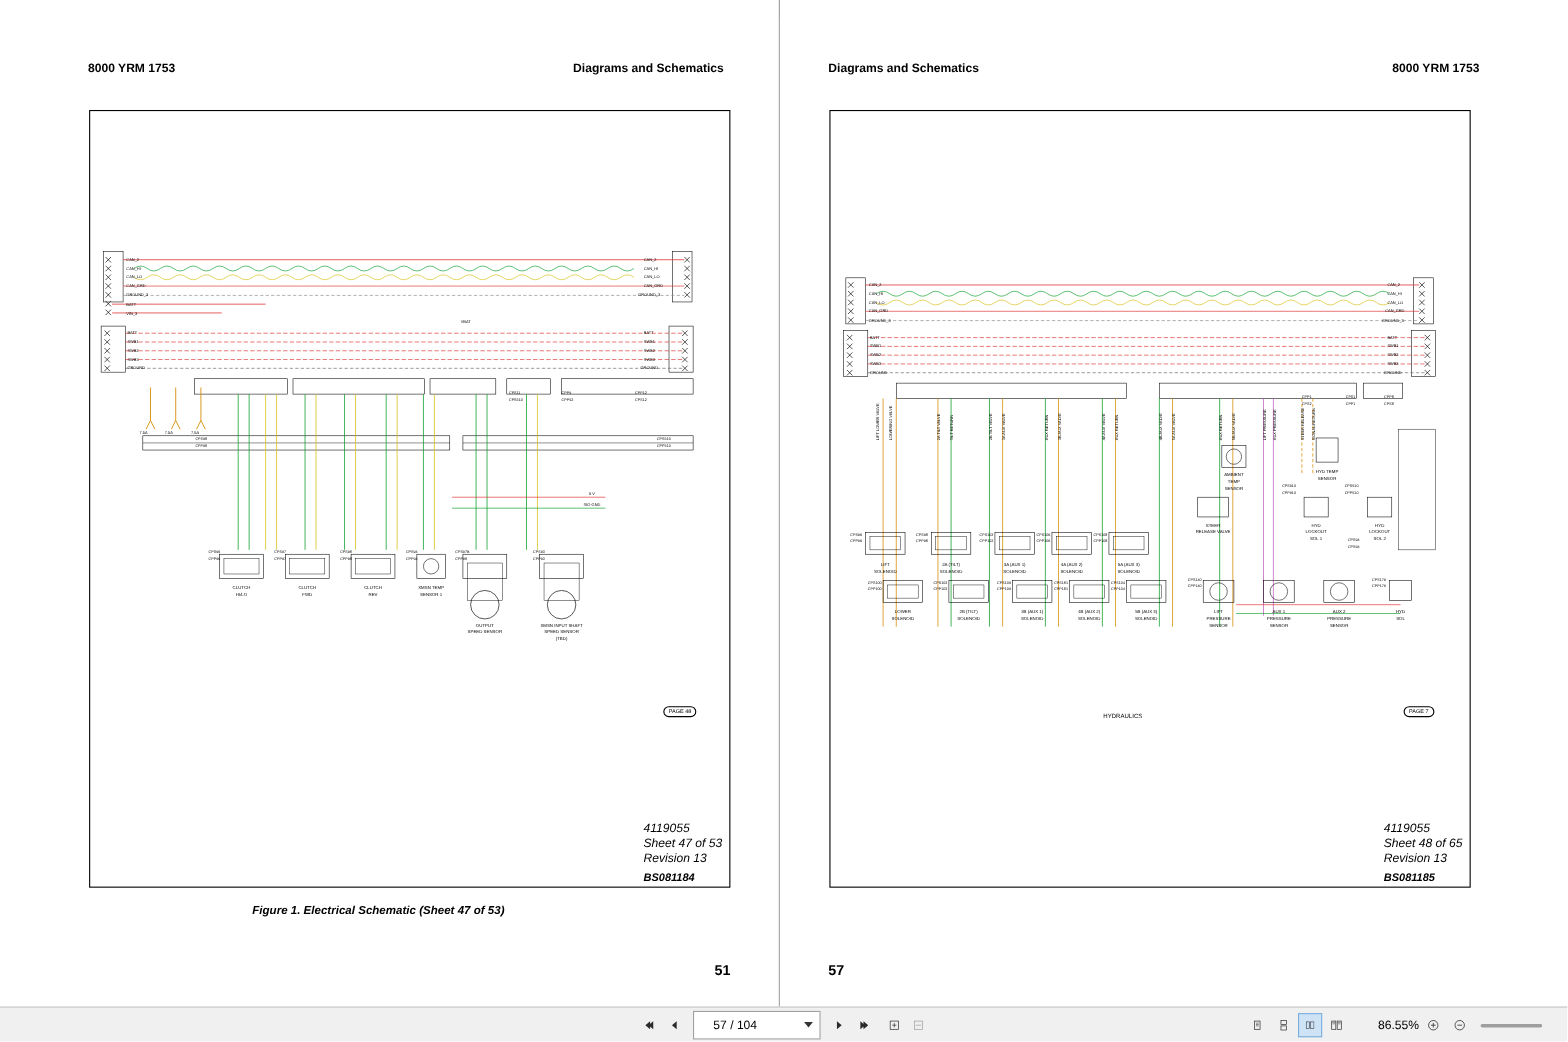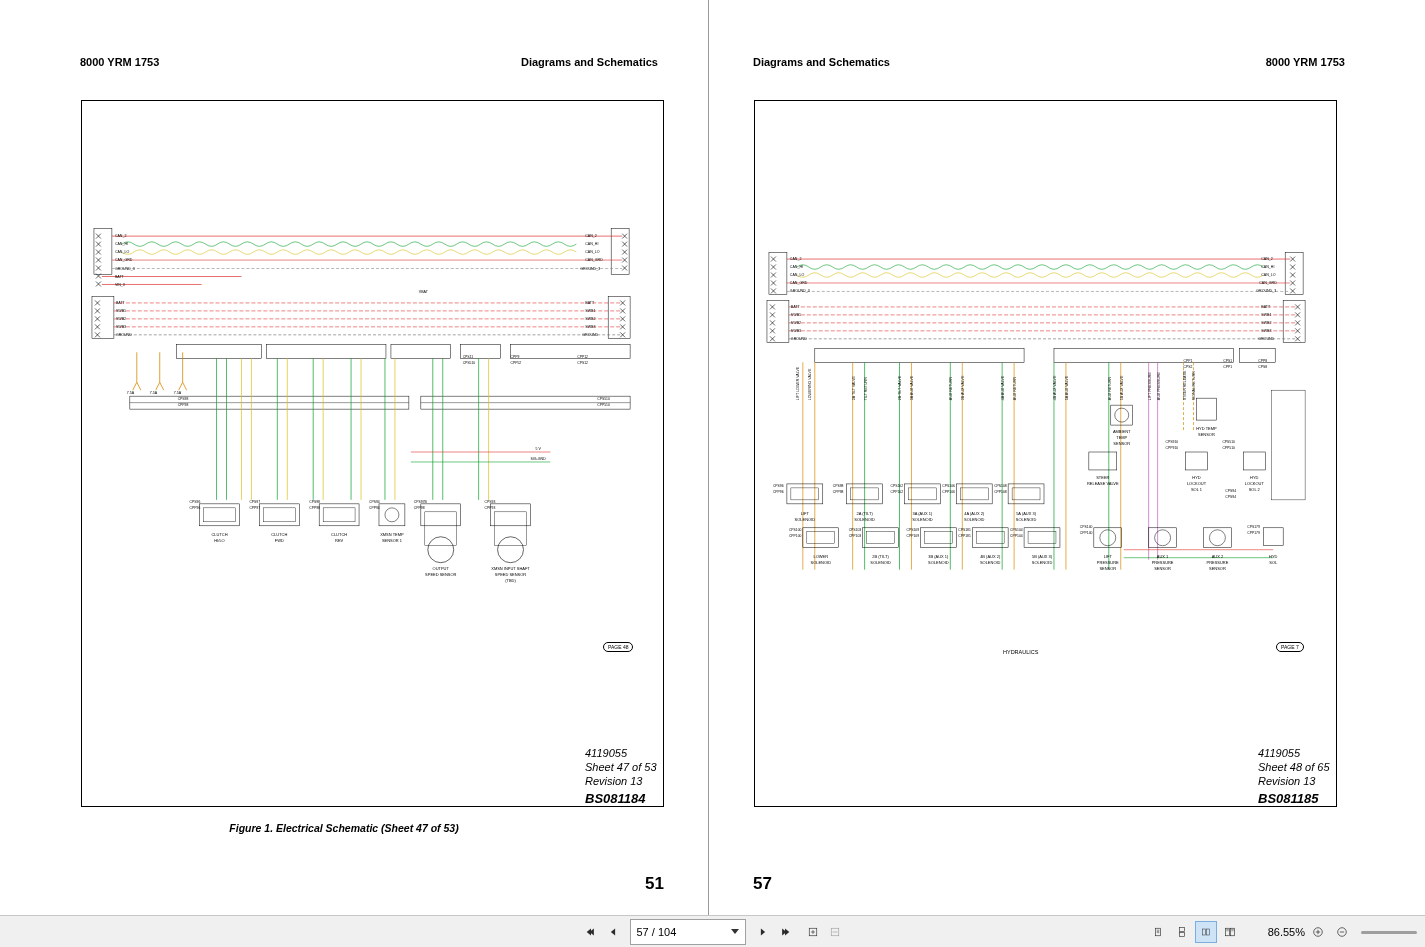--- a/index.html
+++ b/index.html
@@ -47,30 +47,30 @@
   .page-right .sheet-frame { left: 45px; top: 84px; width: 583px; height: 707px; }
 
   .fig-caption {
     position: absolute; top: 806px; width: 100%; text-align: center;
     font-size: 10.5px; font-weight: bold; font-style: italic; color: #000;
   }
   .page-left .fig-caption  { left: -10px; }
   .page-right .fig-caption { left: -40px; }
 
   .folio {
-    position: absolute; top: 858px; font-size: 17px; font-weight: bold; color: #000;
+    position: absolute; top: 858px; font-size: 13px; font-weight: bold; color: #000;
   }
   .page-left .folio  { right: 44px; }
   .page-right .folio { left: 44px; }
 
   
   .sheet-block {
     position: absolute; font-size: 11px; color: #000; line-height: 14px; font-style: italic;
   }
-  .sheet-block .bs { font-size: 13px; font-weight: bold; margin-top: 4px; }
+  .sheet-block .bs { font-size: 10px; font-weight: bold; margin-top: 4px; }
 
   
   .page-arrow {
     position: absolute; border: 1px solid #000; border-radius: 7px;
     font-size: 5px; text-align: center; padding: 1px 4px; background: #fff;
     color: #000; white-space: nowrap;
   }
 
   
   .dwg-title {
@@ -92,29 +92,29 @@
   }
   .tb-group { display: flex; align-items: center; }
   .tb-btn {
     width: 22px; height: 22px; display: flex; align-items: center; justify-content: center;
     cursor: pointer; color: #2b2b2b; background: transparent; border: none;
   }
   .tb-btn svg { display: block; }
   .pagebox {
     width: 116px; height: 26px; border: 1px solid #a0a0a0; background: #fff;
     display: flex; align-items: center; justify-content: space-between;
-    font-size: 11px; color: #000; padding: 0 2px 0 6px; margin: 0 6px;
+    font-size: 11px; color: #000; padding: 0 2px 0 18px; margin: 0 6px;
   }
   .pagebox .caret {
     width: 0; height: 0; border-left: 4px solid transparent; border-right: 4px solid transparent;
     border-top: 5px solid #333; margin-right: 4px;
   }
   .tb-right {
     position: absolute; right: 0; top: 0; height: 32px; display: flex;
-    align-items: center; gap: 2px; padding-right: 2px;
+    align-items: center; gap: 2px; padding-right: 17px;
   }
   .zoomlabel { font-size: 11px; color: #000; margin-left: 8px; width: 54px; text-align: right; }
   .zoom-slider {
     width: 56px; height: 3px; background: #9e9e9e; border-radius: 2px; margin: 0 6px;
   }
 </style>
 </head>
 <body>
 
 <div id="app">

